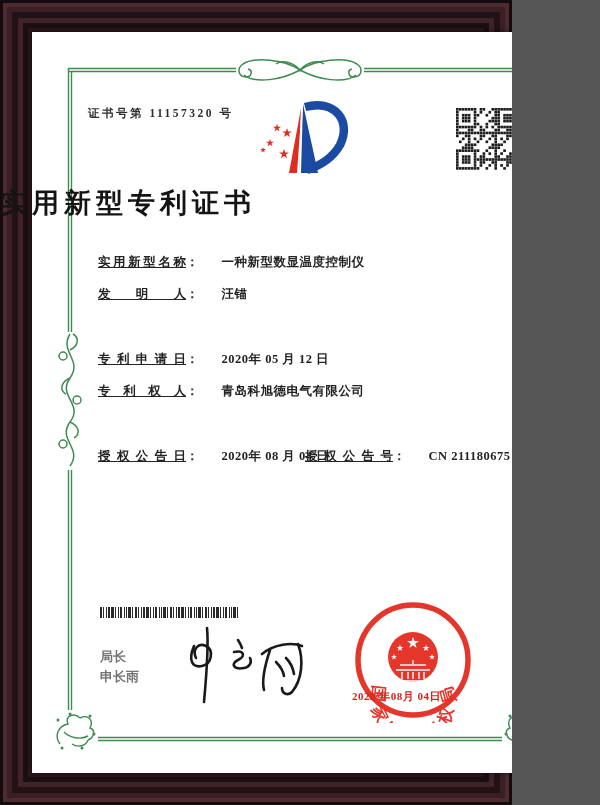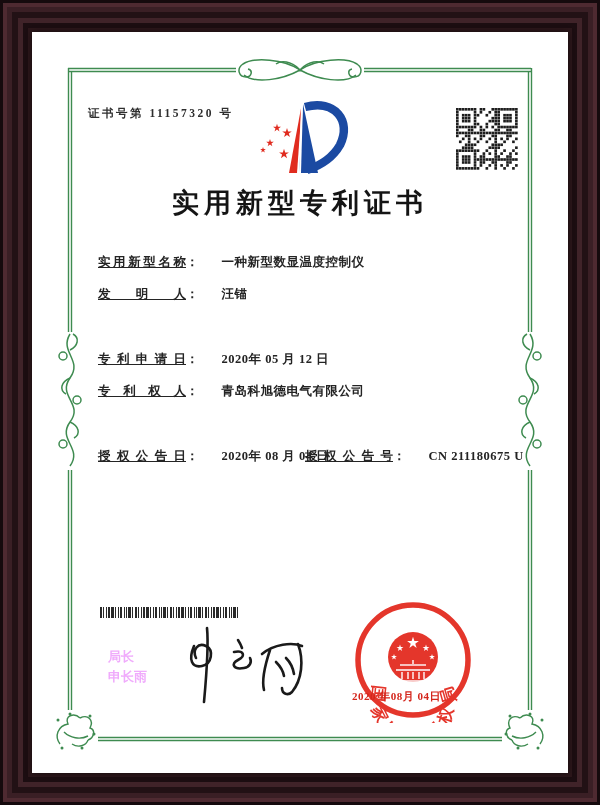--- a/index.html
+++ b/index.html
@@ -1,45 +1,45 @@
 <!DOCTYPE html>
 <html><head>
 <meta charset="utf-8">
 <style>
   html,body{margin:0;padding:0;background:#555;}
   .stage{
-    position:relative; width:600px; height:805px; overflow:hidden;
+    position:relative; width:512px; height:805px; overflow:hidden;
     background:#2b161a;
     box-shadow: inset 0 0 0 3px #150a0d,
                 inset 0 0 0 7px #4e2a31,
                 inset 0 0 0 12px #3a1f25,
                 inset 0 0 0 18px #221115,
                 inset 0 0 0 23px #402329,
                 inset 0 0 0 28px #1c0d11;
     font-family:"Liberation Serif","DejaVu Serif",serif;
   }
   .paper{
     position:absolute; left:32px; top:32px; width:536px; height:741px;
     background:#ffffff; box-shadow:0 0 5px rgba(0,0,0,.55);
   }
   .abs{position:absolute;}
   .border-layer{position:absolute;left:0;top:0;width:600px;height:805px;pointer-events:none;}
   .cert-no{left:88px;top:106px;font-size:11.5px;letter-spacing:2.5px;color:#2e2e2e;font-weight:600;}
-  .title{left:0;top:185px;width:600px;text-align:center;font-size:27px;font-weight:700;
+  .title{left:0;top:185px;width:600px;font-size:27px;font-weight:700;
          letter-spacing:5px;color:#141414;}
   .frow{left:98px;width:433px;height:18px;font-size:12.5px;font-weight:700;color:#242424;line-height:18px;}
   .flabel{display:inline-block;width:88px;text-align:justify;text-align-last:justify;vertical-align:top;text-decoration:underline;}
   .fcolon{display:inline-block;vertical-align:top;}
   .fvalue{margin-left:23px;letter-spacing:.5px;}
   .fsub{position:absolute;left:207px;top:0;white-space:nowrap;}
   .body-text{left:98px;top:472px;width:404px;color:#2e2e2e;font-size:11.5px;line-height:15.4px;
              font-style:italic;letter-spacing:.4px;}
   .body-text p{margin:0;text-indent:2em;font-weight:500;}
-  .signer{left:108px;font-family:"Liberation Sans","DejaVu Sans",sans-serif;
-          font-size:13px;font-weight:600;color:#f0abfc;}
+  .signer{left:100px;font-family:"Liberation Sans","DejaVu Sans",sans-serif;
+          font-size:13px;font-weight:600;color:#737373;}
   .seal-date{left:352px;top:689px;width:124px;text-align:left;color:#d4261c;
              font-size:11px;font-weight:700;letter-spacing:.5px;}
   svg{display:block;}
 </style>
 </head>
 <body>
 
 <div class="stage">
   <div class="paper"></div>
 

